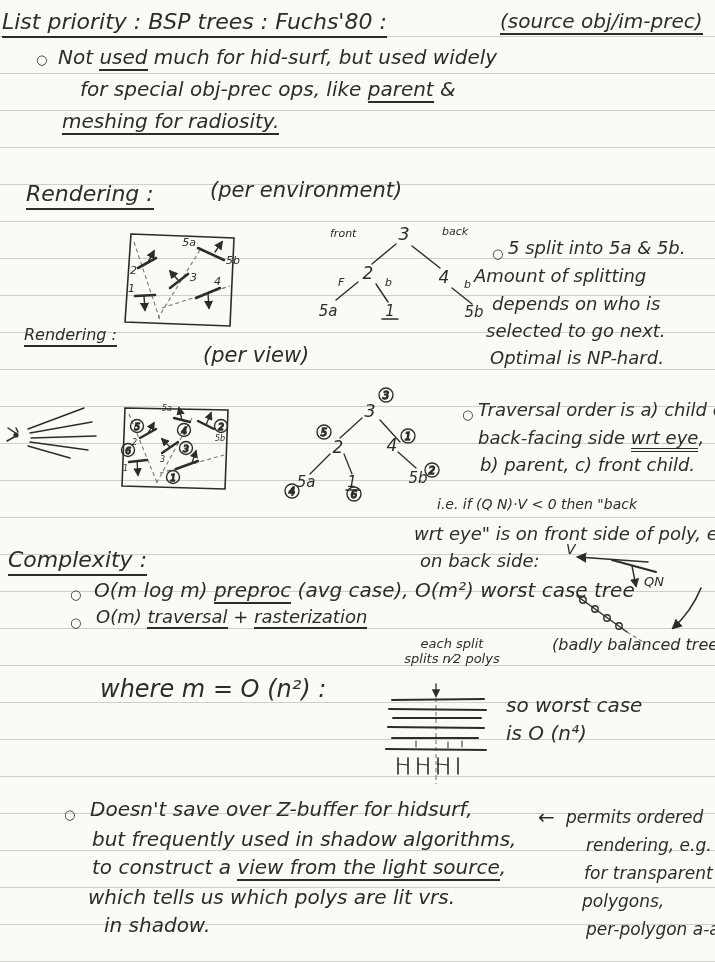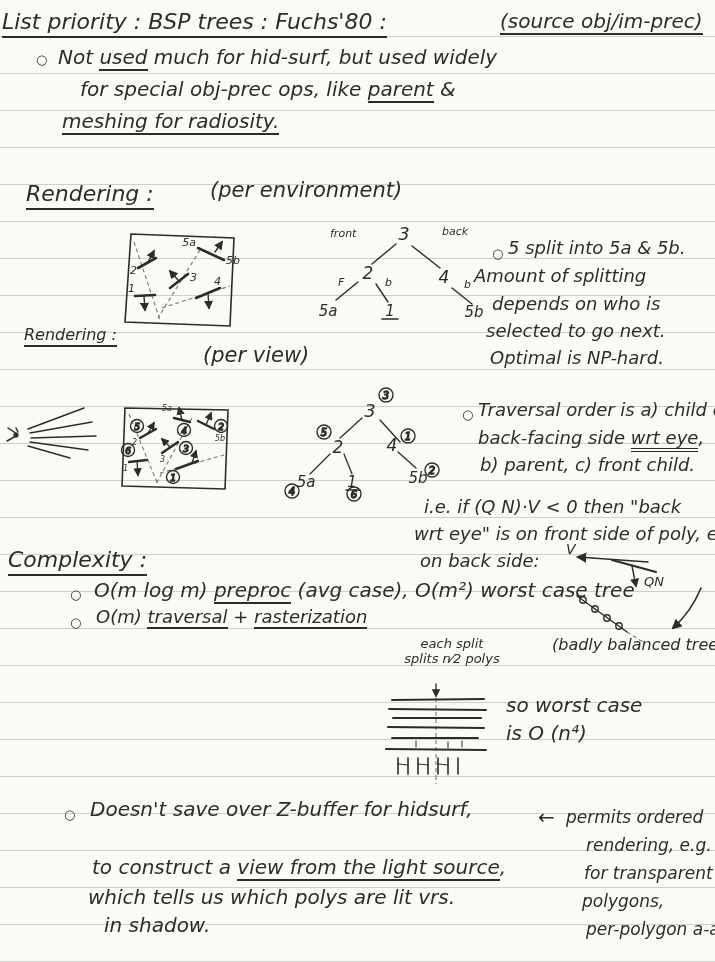--- a/index.html
+++ b/index.html
@@ -204,21 +204,21 @@
         <text x="84" y="113.5" font-size="10" text-anchor="middle">6</text>
       <circle cx="162" cy="86" r="7"></circle>
         <text x="162" y="89.5" font-size="10" text-anchor="middle">2</text>
     </g>
   </svg>
 
   <div class="abs" style="left:462px;top:408px;font-size:13px;">○</div>
   <div class="abs" style="left:478px;top:400px;font-size:18px;"><span>Traversal order is a) child on</span></div>
   <div class="abs" style="left:480px;top:455px;font-size:18px;"><span>b) parent, c) front child.</span></div>
   <div class="abs" style="left:478px;top:428px;font-size:18px;"><span>back-facing side </span><span class="u2">wrt eye</span><span>,</span></div>
-  <div class="abs" style="left:424px;top:497px;font-size:18px;"><span>i.e. if (Q N)·V &lt; 0 then "back</span></div>
+  <div class="abs" style="left:437px;top:497px;font-size:14px;"><span>i.e. if (Q N)·V &lt; 0 then "back</span></div>
   <div class="abs" style="left:414px;top:524px;font-size:18px;"><span>wrt eye" is on front side of poly, else</span></div>
   <div class="abs" style="left:420px;top:551px;font-size:18px;"><span>on back side:</span></div>
 
   <svg style="left:556px;top:540px;" width="120" height="56" viewBox="0 0 120 56">
     <text x="10" y="14" font-size="14">V</text>
     <path class="stk" stroke-width="1.6" d="M92,22 L22,17" marker-end="url(#arr)"></path>
     <path class="stk" stroke-width="2.2" d="M56,20 L100,32"></path>
     <path class="stk" stroke-width="1.4" d="M76,26 L80,46" marker-end="url(#arr)"></path>
     <text x="88" y="46" font-size="13">QN</text>
   </svg>
@@ -268,25 +268,27 @@
       <path class="stk" stroke-width="1.6" d="M40,74 L40,90"></path>
       <path class="stk" stroke-width="1.6" d="M50,74 L50,90"></path>
       <path class="stk" stroke-width="1.6" d="M60,74 L60,90"></path>
       <path class="stk" stroke-width="1.6" d="M70,74 L70,90"></path>
       <path class="stk" stroke-width="1.6" d="M80,74 L80,90"></path>
       <path class="stk" stroke-width="1.2" d="M20,80 L30,81 M40,80 L50,81 M60,80 L70,81"></path>
       <path class="dsh" d="M58,92 L58,100"></path>
     </g>
   </svg>
 
+  <div class="abs" style="left:100px;top:676px;font-size:24px;">where  m  =  O (n²) :</div>
   <div class="abs" style="left:506px;top:694px;font-size:20px;">so worst case</div>
   <div class="abs" style="left:506px;top:722px;font-size:20px;">is O (n⁴)</div>
 
   <div class="abs" style="left:64px;top:808px;font-size:13px;">○</div>
   <div class="abs" style="left:90px;top:798px;font-size:20px;"><span>Doesn't save over Z-buffer for hidsurf,</span></div>
+  <div class="abs" style="left:92px;top:828px;font-size:20px;"><span>but frequently used in shadow algorithms,</span></div>
   <div class="abs" style="left:92px;top:856px;font-size:20px;"><span>to construct a </span><span class="u">view from the light source</span><span>,</span></div>
   <div class="abs" style="left:88px;top:886px;font-size:20px;"><span>which tells us which polys are lit vrs.</span></div>
   <div class="abs" style="left:104px;top:914px;font-size:20px;"><span>in shadow.</span></div>
 
   <div class="abs" style="left:538px;top:806px;font-size:20px;">←</div>
   <div class="abs" style="left:566px;top:808px;font-size:17px;">permits ordered</div>
   <div class="abs" style="left:586px;top:836px;font-size:17px;">rendering, e.g.</div>
   <div class="abs" style="left:584px;top:864px;font-size:17px;">for transparent</div>
   <div class="abs" style="left:582px;top:892px;font-size:17px;">polygons,</div>
   <div class="abs" style="left:586px;top:920px;font-size:17px;">per-polygon a-a</div>

